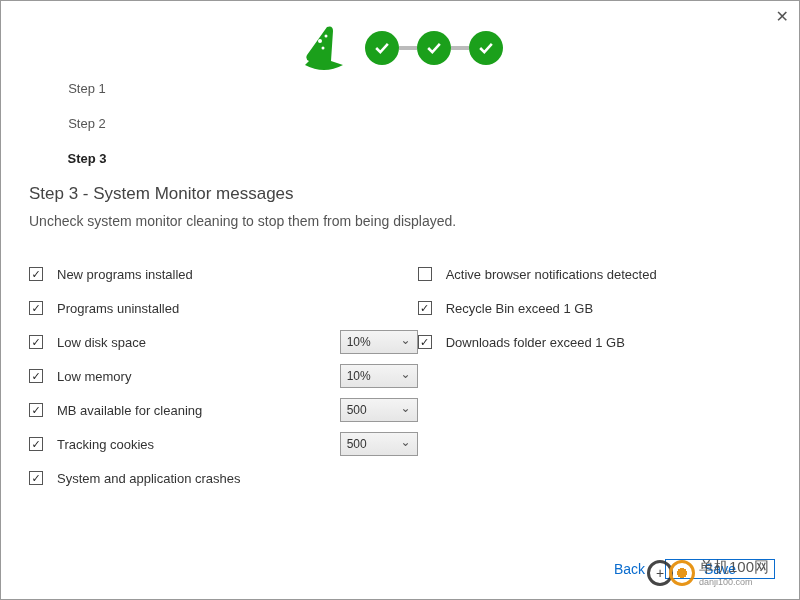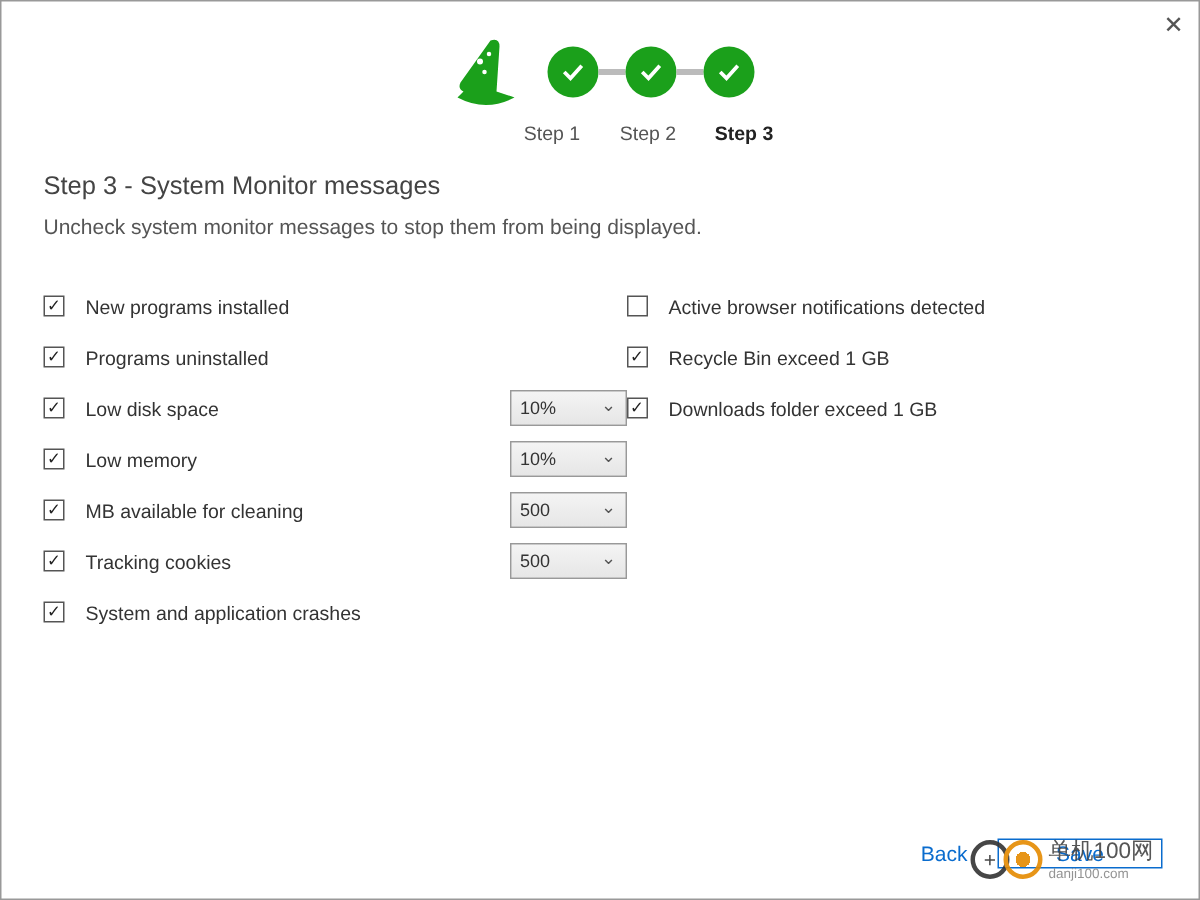--- a/index.html
+++ b/index.html
@@ -52,20 +52,21 @@
       background: #bbb;
     }
     .step-labels {
       display: flex;
       justify-content: center;
       gap: 20px;
       margin-top: 8px;
       margin-left: 64px;
       font-size: 13px;
       color: #555;
+      flex-direction: column;
     }
     .step-labels span { width: 44px; text-align: center; }
     .step-labels .active { font-weight: bold; color: #222; }
     .content {
       padding: 18px 28px 0 28px;
     }
     .title {
       font-size: 17px;
       color: #444;
       margin-bottom: 9px;
@@ -209,21 +210,21 @@
   </div>
 </div>
 <div class="step-labels">
   <span>Step 1</span>
   <span>Step 2</span>
   <span class="active">Step 3</span>
 </div>
 
 <div class="content">
   <div class="title">Step 3 - System Monitor messages</div>
-  <div class="subtitle">Uncheck system monitor messages to stop them from being displayed.</div>
+  <div class="subtitle">Uncheck system monitor cleaning to stop them from being displayed.</div>
 
   <div class="columns">
     <div class="col-left">
       <div class="row">
         <div class="checkbox checked"></div>
         <span class="row-label">New programs installed</span>
       </div>
       <div class="row">
         <div class="checkbox checked"></div>
         <span class="row-label">Programs uninstalled</span>

